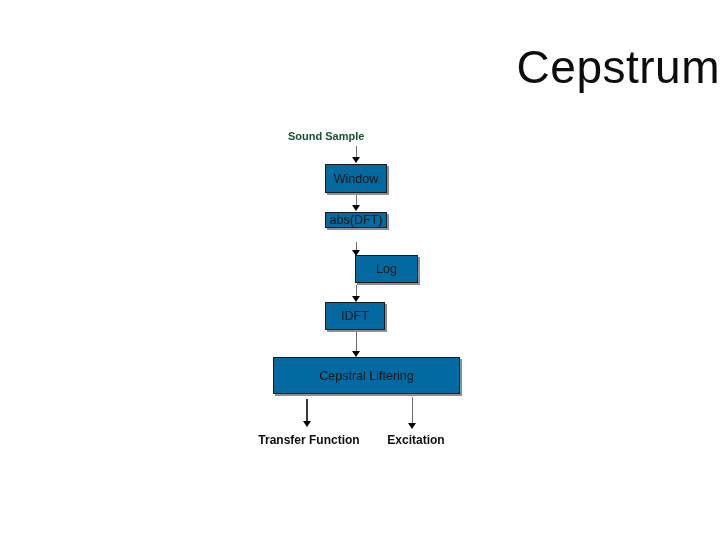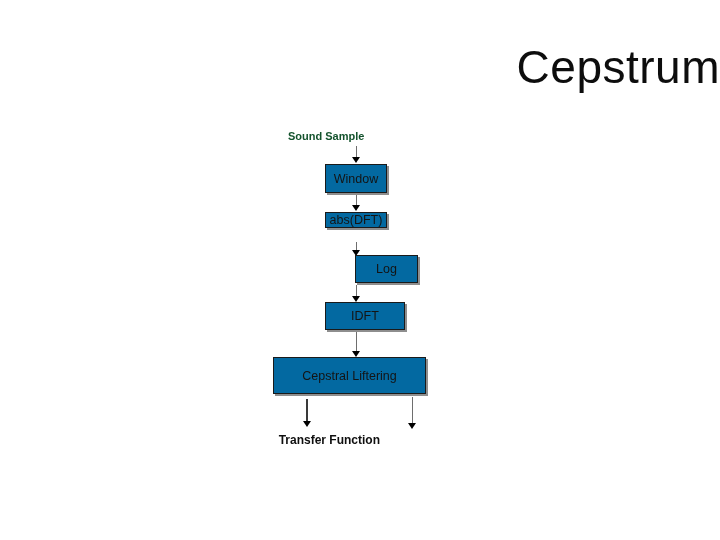--- a/index.html
+++ b/index.html
@@ -66,21 +66,21 @@
   .arrow-head {
     width: 0;
     height: 0;
     border-left: 4px solid transparent;
     border-right: 4px solid transparent;
     border-top: 6px solid #000000;
   }
   .out-label {
     position: absolute;
     width: 142px;
-    text-align: right;
+    text-align: center;
     font-size: 12px;
     font-weight: 700;
     color: #0f0f0f;
     line-height: 14px;
   }
 </style>
 </head>
 <body>
 
 <div id="page">
@@ -114,43 +114,44 @@
 
   <div class="flow-box" style="left:324px; top:255px; width:63px; height:28px;margin-left:31px;">
     <span>Log</span>
   </div>
 
   <div class="arrow" style="left:352px; top:285px;">
     <div class="arrow-line" style="height:11px;"></div>
     <div class="arrow-head"></div>
   </div>
 
-  <div class="flow-box" style="left:325px; top:302px; width:80px; height:28px;">
+  <div class="flow-box" style="left:325px; top:302px; width:60px; height:28px;">
     <span>IDFT</span>
   </div>
 
   <div class="arrow" style="left:352px; top:332px;">
     <div class="arrow-line" style="height:19px;"></div>
     <div class="arrow-head"></div>
   </div>
 
-  <div class="flow-box" style="left:273px; top:357px; width:153px; height:37px;">
+  <div class="flow-box" style="left:273px; top:357px; width:187px; height:37px;">
     <span>Cepstral Liftering</span>
   </div>
 
   <div class="arrow" style="left:303px; top:399px;">
     <div class="arrow-line thick" style="height:22px;"></div>
     <div class="arrow-head"></div>
   </div>
 
   <div class="arrow" style="left:408px; top:397px;">
     <div class="arrow-line" style="height:26px;"></div>
     <div class="arrow-head"></div>
   </div>
 
   <div class="out-label" style="left:238px; top:433px;">
     <div>Transfer Function</div>
   </div>
 
   <div class="out-label" style="left:345px; top:433px;">
+    <div>Excitation</div>
   </div>
 
 </div>
 
 </body></html>

